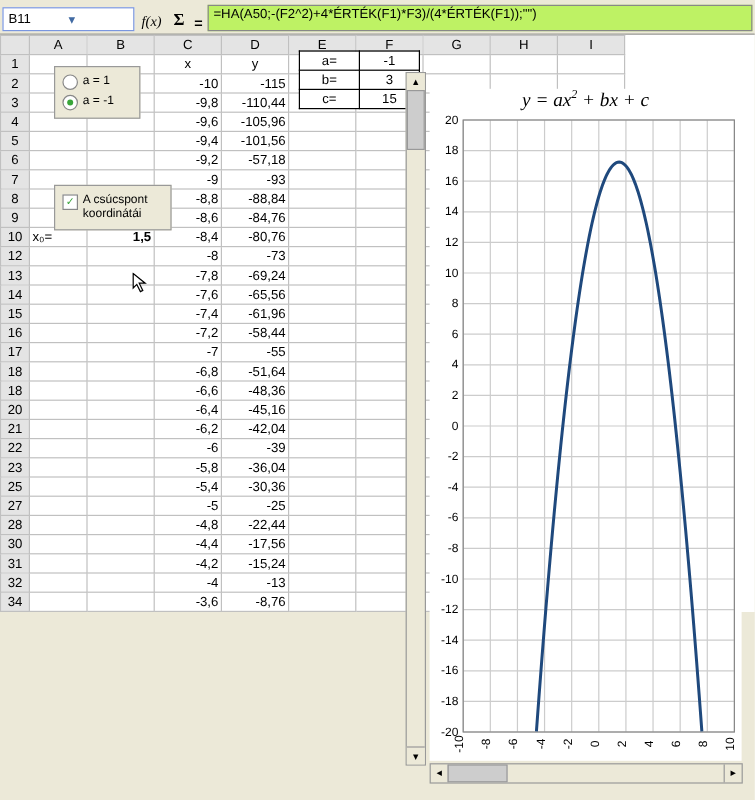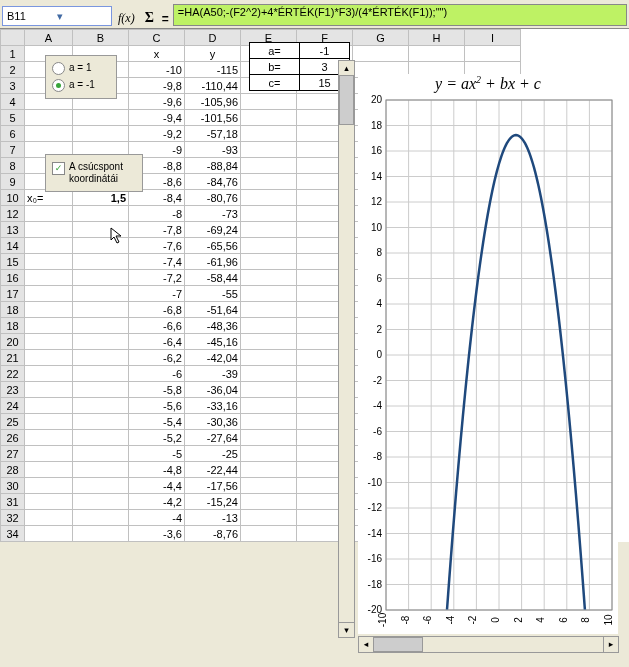--- a/index.html
+++ b/index.html
@@ -332,49 +332,25 @@
           <td class=""></td>
           <td class="r">-5,8</td>
           <td class="r">-36,04</td>
           <td class=""></td>
           <td class=""></td>
           <td class=""></td>
           <td class=""></td>
           <td class=""></td>
         </tr>
         <tr>
-          <th class="rh">24</th>
-          <td class=""></td>
-          <td class=""></td>
-          <td class="r">-5,6</td>
-          <td class="r">-33,16</td>
-          <td class=""></td>
-          <td class=""></td>
-          <td class=""></td>
-          <td class=""></td>
-          <td class=""></td>
-        </tr>
-        <tr>
           <th class="rh">25</th>
           <td class=""></td>
           <td class=""></td>
           <td class="r">-5,4</td>
           <td class="r">-30,36</td>
-          <td class=""></td>
-          <td class=""></td>
-          <td class=""></td>
-          <td class=""></td>
-          <td class=""></td>
-        </tr>
-        <tr>
-          <th class="rh">26</th>
-          <td class=""></td>
-          <td class=""></td>
-          <td class="r">-5,2</td>
-          <td class="r">-27,64</td>
           <td class=""></td>
           <td class=""></td>
           <td class=""></td>
           <td class=""></td>
           <td class=""></td>
         </tr>
         <tr>
           <th class="rh">27</th>
           <td class=""></td>
           <td class=""></td>

